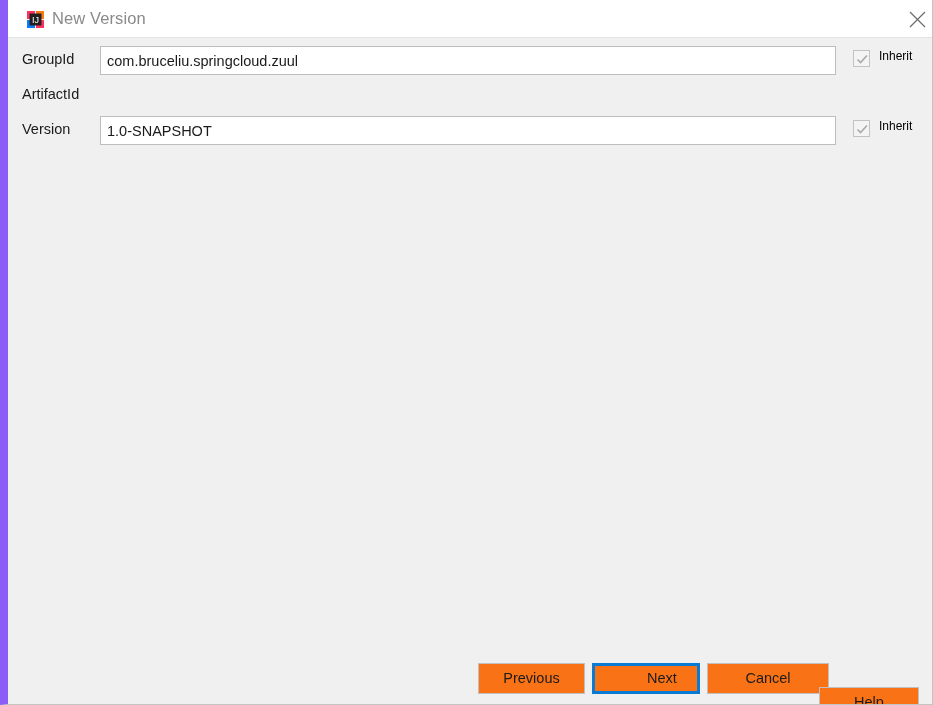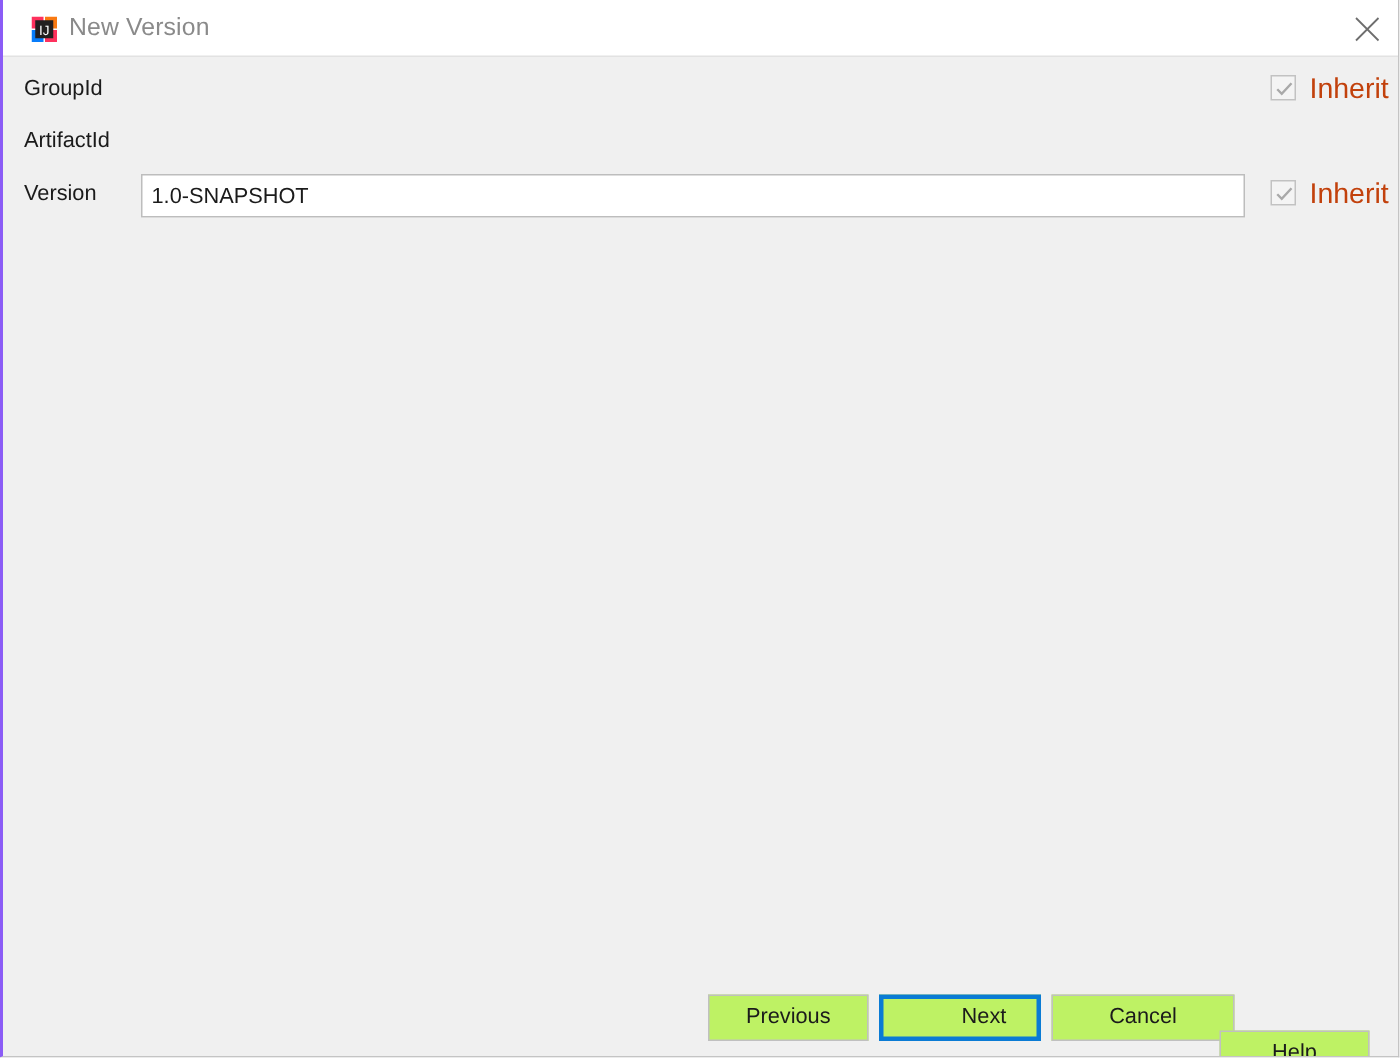--- a/index.html
+++ b/index.html
@@ -10,21 +10,21 @@
   body {
     font-family: "Liberation Sans", sans-serif;
     -webkit-font-smoothing: antialiased;
   }
   #dialog {
     position: relative;
     width: 933px;
     height: 705px;
     box-sizing: border-box;
     background: #f0f0f0;
-    border-left: 2px solid #8b5cf6;
+    border-left: 8px solid #8b5cf6;
     border-right: 1px solid #c4c4c4;
     border-bottom: 1px solid #c4c4c4;
     overflow: hidden;
   }
 
   
   #titlebar {
     position: absolute;
     left: 0; top: 0;
     width: 933px;
@@ -104,37 +104,37 @@
     left: 0; top: 1px;
     width: 17px; height: 17px;
     box-sizing: border-box;
     background: #f4f4f4;
     border: 1px solid #c2c2c2;
   }
   .inherit-box svg { position: absolute; left: 2px; top: 2px; }
   .inherit-label {
     position: absolute;
     left: 26px; top: 0;
-    font-size: 19px;
-    color: #c2410c;
+    font-size: 12px;
+    color: #000000;
     white-space: nowrap;
   }
 
   
   #button-bar {
     position: absolute;
     left: 0; top: 663px;
     width: 933px; height: 32px;
   }
   .dlg-button {
     position: absolute;
     top: 0;
     height: 31px;
     box-sizing: border-box;
-    background: #bef264;
+    background: #f97316;
     border: 1px solid #c0c0c0;
     font-family: "Liberation Sans", sans-serif;
     font-size: 14.5px;
     color: #1b1b1b;
     text-align: center;
     line-height: 29px;
     cursor: default;
     padding: 0;
     border-radius: 0;
   }
@@ -170,20 +170,21 @@
         <line x1="1" y1="1" x2="16" y2="16" stroke="#6d6d6d" stroke-width="1.2"></line>
         <line x1="16" y1="1" x2="1" y2="16" stroke="#6d6d6d" stroke-width="1.2"></line>
       </svg>
     </div>
   </div>
 
   <div id="left-accent"></div>
 
   <div class="form-row" id="row-groupid">
     <div class="field-label">GroupId</div>
+    <input class="text-input" type="text" value="com.bruceliu.springcloud.zuul" style="">
     <div class="inherit-group">
       <div class="inherit-box">
         <svg width="13" height="13" viewBox="0 0 13 13">
           <polyline points="1.5,6.5 4.5,9.5 11,2.5" fill="none" stroke="#a9a9a9" stroke-width="1.6"></polyline>
         </svg>
       </div>
       <div class="inherit-label">Inherit</div>
     </div>
   </div>
 

